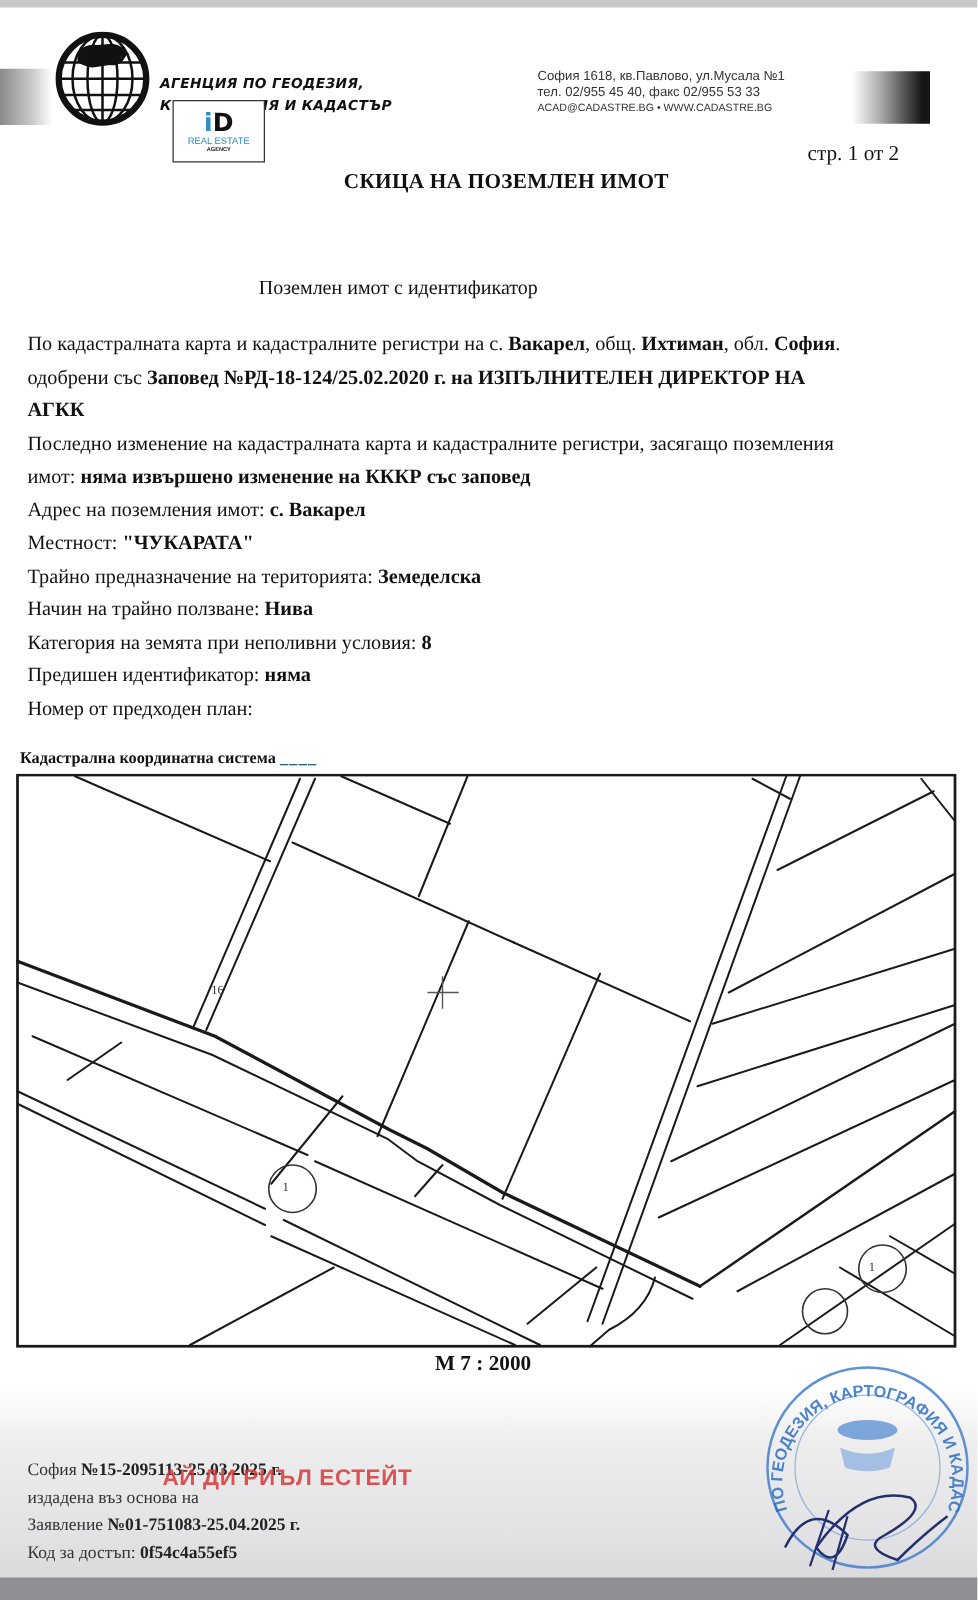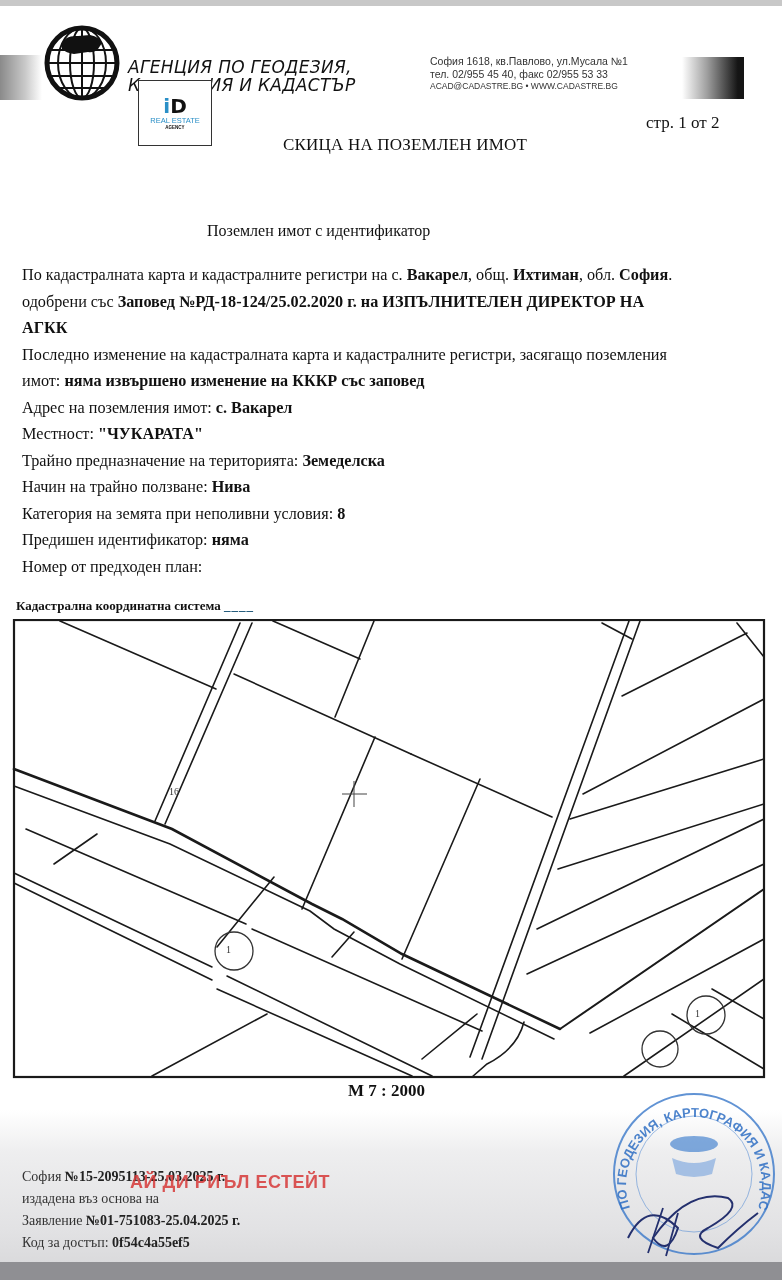--- a/index.html
+++ b/index.html
@@ -8,35 +8,35 @@
 
   .top-bar { position: absolute; left: 0; top: 0; width: 782px; height: 6px; background: #c8c8c8; }
   .left-smudge { position: absolute; left: 0; top: 55px; width: 42px; height: 45px;
     background: linear-gradient(90deg, #8a8a8a 0%, #c9c9c9 60%, rgba(255,255,255,0) 100%); }
   .right-smudge { position: absolute; left: 682px; top: 57px; width: 62px; height: 42px;
     background: linear-gradient(90deg, rgba(255,255,255,0) 0%, #a0a0a0 40%, #151515 90%); }
 
   
   .agency-logo { position: absolute; left: 44px; top: 25px; width: 76px; height: 76px; }
   .agency-name { position: absolute; left: 128px; top: 58px; font-family: "DejaVu Sans", sans-serif;
-    font-weight: normal; font-size: 17px; letter-spacing: 0.3px; line-height: 18px; font-style: italic; }
-  .re-badge { position: absolute; left: 138px; top: 80px; width: 74px; height: 66px; background: #fff;
+    font-weight: bold; font-size: 11px; letter-spacing: 0.3px; line-height: 18px; font-style: italic; }
+  .re-badge { position: absolute; left: 138px; top: 80px; width: 74px; height: 50px; background: #fff;
     border: 1px solid #333; display: flex; flex-direction: column; align-items: center; justify-content: center; }
   .re-badge .mark { font-family: "DejaVu Sans", sans-serif; font-weight: bold; font-size: 20px; color: #111; line-height: 20px; }
   .re-badge .mark .dot { color: #2a8fc7; }
   .re-badge .l1 { font-family: "Liberation Sans", sans-serif; font-size: 7.5px; color: #2a8fc7; line-height: 9px; }
   .re-badge .l2 { font-family: "Liberation Sans", sans-serif; font-size: 4.5px; font-weight: bold; color: #111; line-height: 6px; }
 
   .contact { position: absolute; left: 430px; top: 55px; font-family: "Liberation Sans", sans-serif;
     font-size: 10.5px; line-height: 12.5px; color: #333; }
   .contact .email { font-size: 8.5px; font-weight: normal; }
   .page-no { position: absolute; left: 646px; top: 113px; font-size: 17px; }
 
   .doc-title { position: absolute; left: 0; width: 782px; top: 135px; text-align: center;
-    font-weight: normal; font-size: 17px; letter-spacing: 0.2px; padding-left: 28px; }
+    font-weight: bold; font-size: 17px; letter-spacing: 0.2px; padding-left: 28px; }
   .subtitle { position: absolute; left: 207px; top: 222px; font-size: 16px; }
 
   .body-text { position: absolute; left: 22px; top: 262px; width: 740px; font-size: 16.2px; line-height: 26.5px; }
   .body-text b { font-weight: bold; }
   .line { white-space: nowrap; }
 
   .coord-label { position: absolute; left: 16px; top: 598px; font-weight: bold; font-size: 13px; font-family: "Liberation Serif", serif; }
   .coord-label .dash { color: #0c4a6e; letter-spacing: 1px; }
 
   

